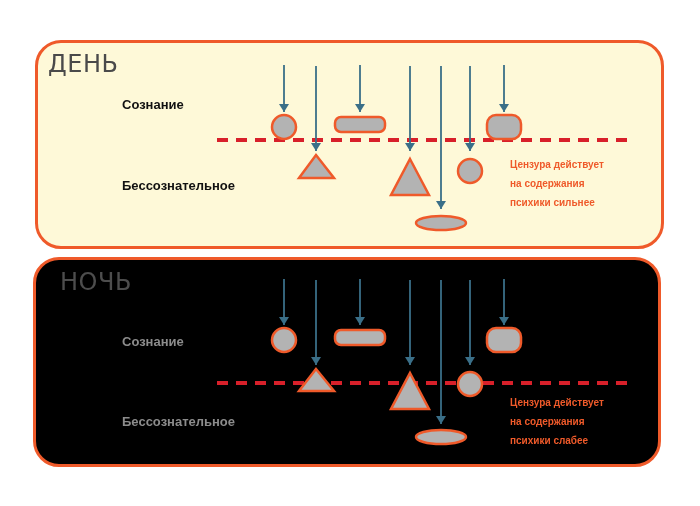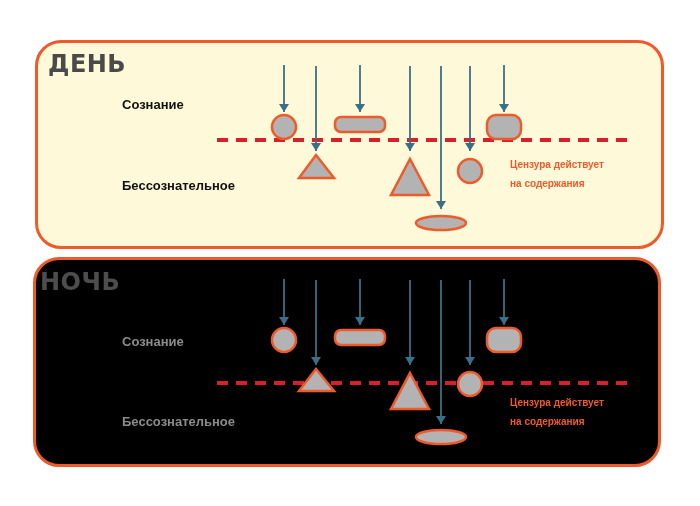--- a/index.html
+++ b/index.html
@@ -1,36 +1,37 @@
 <!DOCTYPE html>
 <html><head>
 <meta charset="utf-8">
 <style>
   html, body { margin: 0; padding: 0; background: #ffffff; }
   body { width: 700px; height: 506px; position: relative; overflow: hidden;
          font-family: "Liberation Sans", sans-serif; }
   .panel { position: absolute; border: 3px solid #ef5a2a; border-radius: 26px; box-sizing: border-box; }
   #panel-day { left: 35px; top: 40px; width: 629px; height: 209px; background: #fef9d8; }
   #panel-night { left: 33px; top: 257px; width: 628px; height: 210px; background: #000000; }
-  .ptitle { position: absolute; font-weight: 700; font-size: 24px; letter-spacing: 0.5px;
+  .ptitle { position: absolute; font-weight: 400; font-size: 24px; letter-spacing: 0.5px;
             font-family: "DejaVu Sans", sans-serif; }
   .lbl { position: absolute; font-weight: bold; font-size: 13px; text-align: center; }
   .note { position: absolute; font-weight: bold; font-size: 10px; line-height: 19px; color: #ef5a2a; }
   svg.layer { position: absolute; left: 0; top: 0; width: 700px; height: 506px; overflow: visible; }
 </style>
 </head>
 <body>
 
 <div class="panel" id="panel-day"></div>
 <div class="ptitle" style="left:48px; top:50px; color:#4a4a4a;">ДЕНЬ</div>
 <div class="lbl" style="left:122px; top:97px; color:#111;">Сознание</div>
 <div class="lbl" style="left:122px; top:178px; color:#111;">Бессознательное</div>
 <div class="note" style="left:510px; top:155px;">
   <div>Цензура действует</div>
   <div>на содержания</div>
+  <div>психики сильнее</div>
 </div>
 
 <svg class="layer" viewBox="0 0 700 506">
   <defs>
     <marker id="ah" viewBox="0 0 10 10" refX="5" refY="9" markerWidth="10" markerHeight="8" markerUnits="userSpaceOnUse" orient="auto-start-reverse">
       <path d="M0,0 L10,0 L5,9 Z" fill="#3a6f88"></path>
     </marker>
   </defs>
 
   <line x1="217" y1="140" x2="628" y2="140" stroke="#d8202a" stroke-width="4" stroke-dasharray="11,8"></line>
@@ -57,26 +58,27 @@
     <rect x="335" y="117" width="50" height="15" rx="6"></rect>
     <rect x="487" y="115" width="34" height="24" rx="9"></rect>
     <polygon points="316,155 334,178 299,178"></polygon>
     <polygon points="410,159 429,195 391,195"></polygon>
     <circle cx="470" cy="171" r="12"></circle>
     <ellipse cx="441" cy="223" rx="25" ry="7"></ellipse>
   </g>
 </svg>
 
 <div class="panel" id="panel-night"></div>
-<div class="ptitle" style="left:40px; top:268px; color:#4d4d4d;">НОЧЬ</div>
+<div class="ptitle" style="left:60px; top:268px; color:#4d4d4d;">НОЧЬ</div>
 <div class="lbl" style="left:122px; top:334px; color:#8c8c8c;">Сознание</div>
 <div class="lbl" style="left:122px; top:414px; color:#8c8c8c;">Бессознательное</div>
 <div class="note" style="left:510px; top:393px;">
   <div>Цензура действует</div>
   <div>на содержания</div>
+  <div>психики слабее</div>
 </div>
 
 <svg class="layer" viewBox="0 0 700 506">
   <line x1="217" y1="383" x2="628" y2="383" stroke="#d8202a" stroke-width="4" stroke-dasharray="11,8"></line>
   <g stroke="#3a6f88" stroke-width="1.8" fill="none">
     <line x1="284" y1="279" x2="284" y2="325"></line>
     <path d="M279,317 L289,317 L284,325 Z" fill="#3a6f88" stroke="none"></path>
     <line x1="316" y1="280" x2="316" y2="365"></line>
     <path d="M311,357 L321,357 L316,365 Z" fill="#3a6f88" stroke="none"></path>
     <line x1="360" y1="279" x2="360" y2="325"></line>

